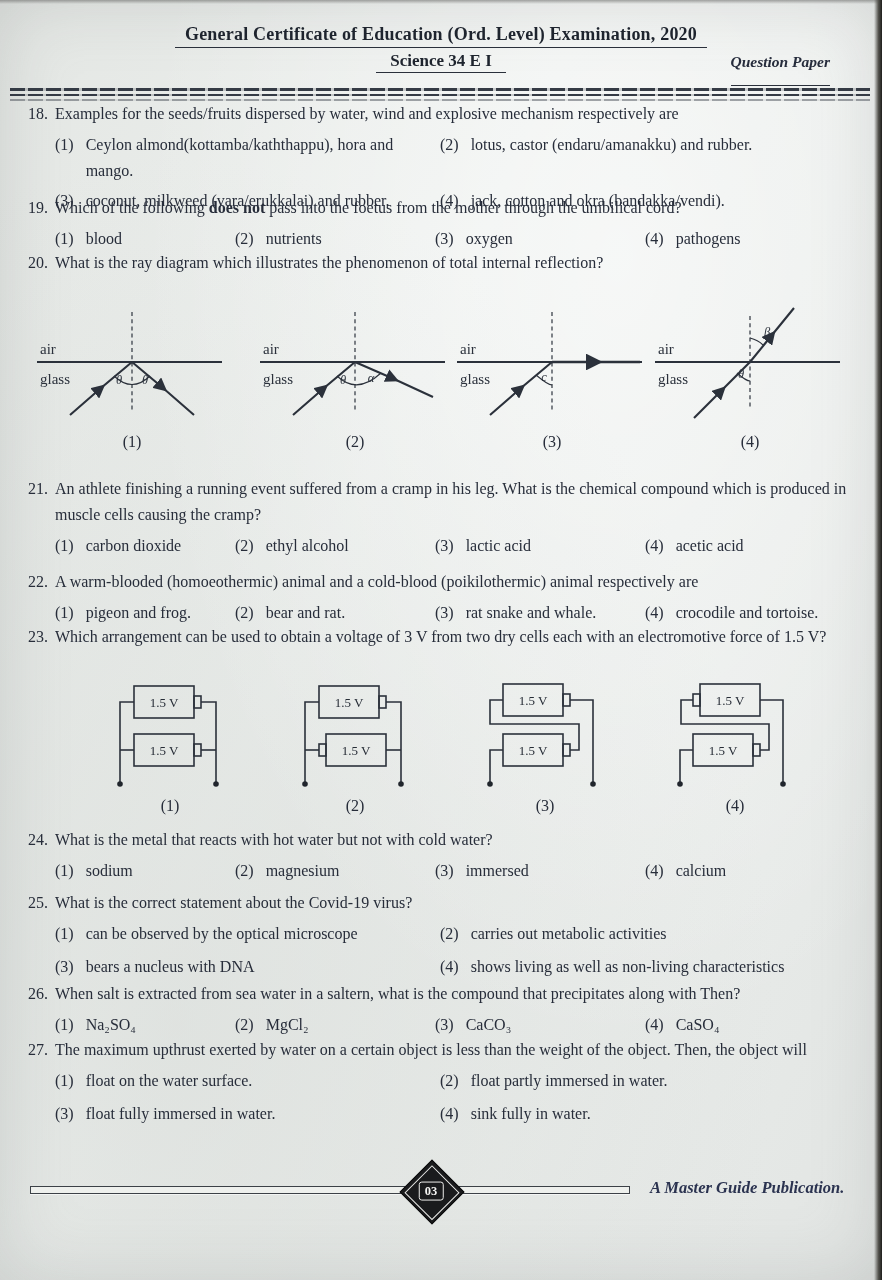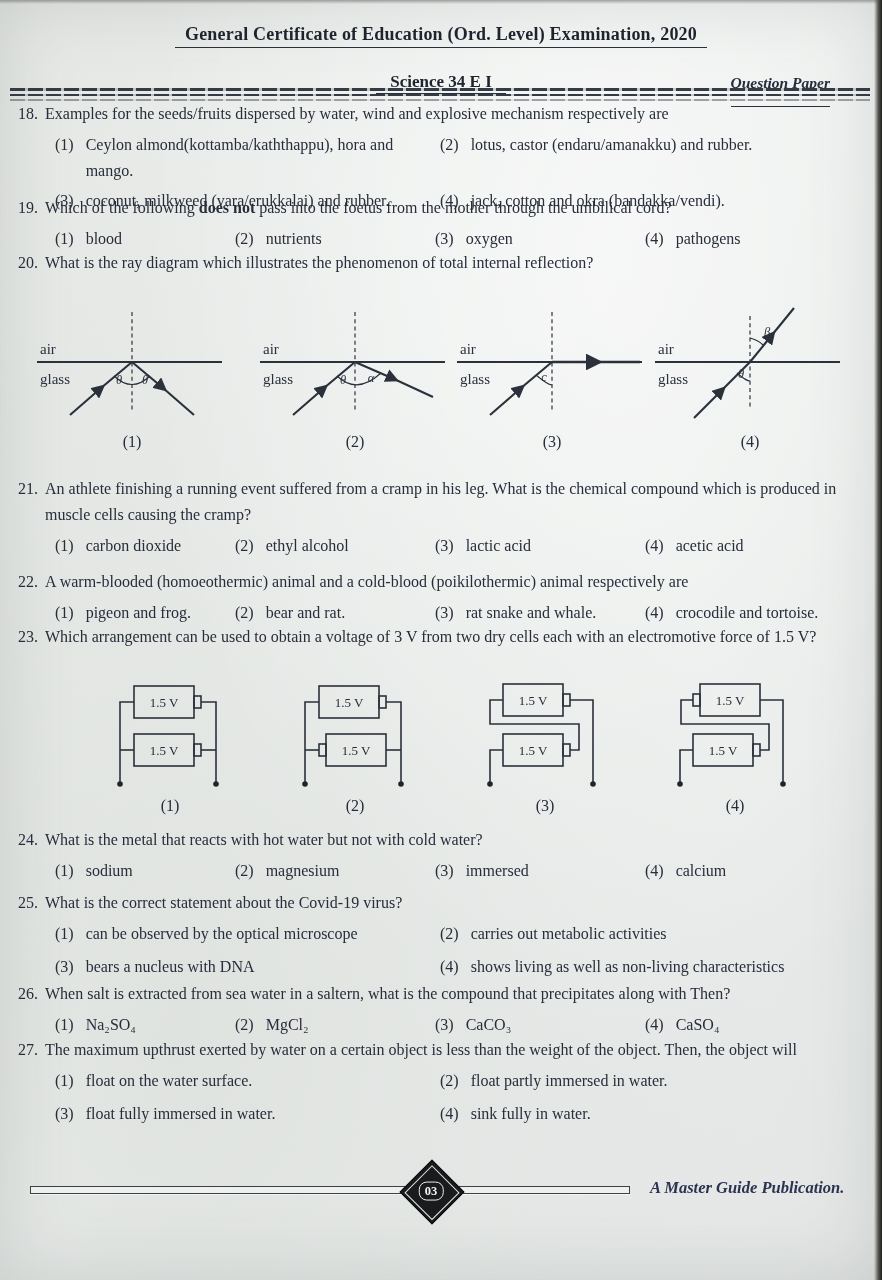--- a/index.html
+++ b/index.html
@@ -12,34 +12,34 @@
         color:#272d3a;box-shadow:inset 0 0 70px rgba(110,115,112,.22);}
   .edge-right{position:absolute;top:0;right:0;width:8px;height:100%;
         background:linear-gradient(to right, rgba(60,60,58,0), #55544f 55%, #1d1d1b);}
   .edge-top{position:absolute;top:0;left:0;width:100%;height:4px;
         background:linear-gradient(to bottom, rgba(90,90,88,.5), rgba(90,90,88,0));}
 
   
   .hdr{position:absolute;top:24px;left:0;width:100%;text-align:center;}
   .hdr-title{display:inline-block;font-weight:bold;font-size:18px;letter-spacing:.2px;color:#1e242e;
         border-bottom:1.8px solid #2a303b;padding:0 10px 2px;}
-  .hdr-row2{position:relative;margin-top:24px;height:26px;}
+  .hdr-row2{position:relative;margin-top:3px;height:26px;}
   .hdr-subject{display:inline-block;font-weight:bold;font-size:17px;color:#1e242e;
         border-bottom:1.8px solid #2a303b;padding:0 14px 1px;}
   .hdr-paper{position:absolute;right:52px;top:2px;font-weight:bold;font-style:italic;font-size:15.5px;
         color:#262c3c;border-bottom:1.4px solid #2a303b;padding-bottom:14px;}
   .rule{position:absolute;top:88px;left:10px;right:12px;}
   .rule .d1,.rule .d2,.rule .d3{height:2.6px;margin-bottom:3px;
         background:repeating-linear-gradient(90deg,#353b45 0 15px, rgba(53,59,69,.22) 15px 18px);}
   .rule .d3{height:1.6px;opacity:.45;margin-top:2px;}
 
   
   .q{position:absolute;left:18px;right:12px;font-size:16px;line-height:1.62;color:#272d3a;}
   .qline{display:flex;align-items:baseline;}
-  .qnum{flex:none;width:27px;}
+  .qnum{flex:none;width:27px;margin-left:10px;}
   .qtext{max-width:792px;}
   .opts{margin-left:37px;display:grid;row-gap:4px;margin-top:5px;}
   .cols4{grid-template-columns:180px 200px 210px 1fr;}
   .cols2{grid-template-columns:385px 1fr;}
   .opt{display:flex;gap:12px;align-items:baseline;}
   .olabel{flex:none;}
 
   
   .diag{position:absolute;text-align:center;}
   .diag .dlabel{margin-top:5px;font-size:16px;}
@@ -50,21 +50,21 @@
 
   
   .footer{position:absolute;top:1166px;left:0;width:100%;height:80px;}
   .fbar{position:absolute;left:30px;width:598px;top:20px;height:6px;background:#eef0ed;
         border:1.8px solid #3c4147;box-shadow:0 1px 0 rgba(255,255,255,.6);}
   .fdiamond{position:absolute;left:409px;top:3px;width:44px;height:44px;background:#1a1b1d;
         border:1px solid #0b0b0c;transform:rotate(45deg);}
   .fdiamond::after{content:"";position:absolute;inset:2.5px;border:1.4px solid #e9e9e7;}
   .fnum{position:absolute;left:50%;top:50%;transform:translate(-50%,-50%) rotate(-45deg);
         color:#f4f4f2;font-weight:bold;font-size:12.5px;border:1.4px solid #eeeeec;
-        border-radius:8px;padding:0 5px;line-height:1.35;z-index:2;}
+        border-radius:3px;padding:0 5px;line-height:1.35;z-index:2;}
   .fpub{position:absolute;left:634px;top:12px;font-weight:bold;font-style:italic;
         font-size:16.5px;color:#2b3350;margin-left:16px;}
 </style>
 </head>
 <body>
 
 <div class="page">
 
   <svg width="0" height="0" style="position:absolute">
     <defs>

